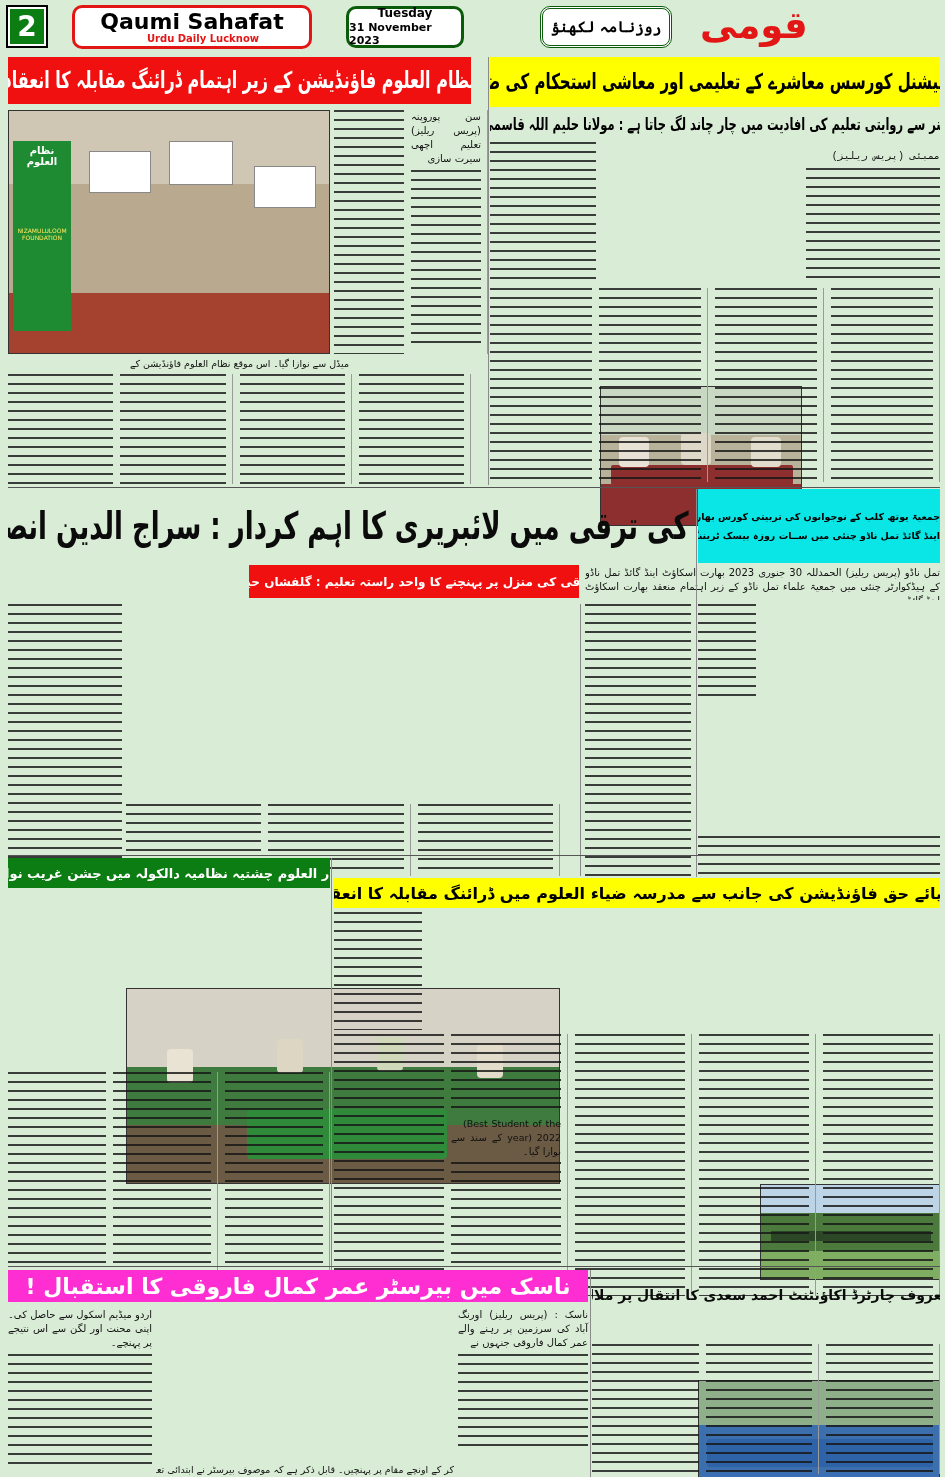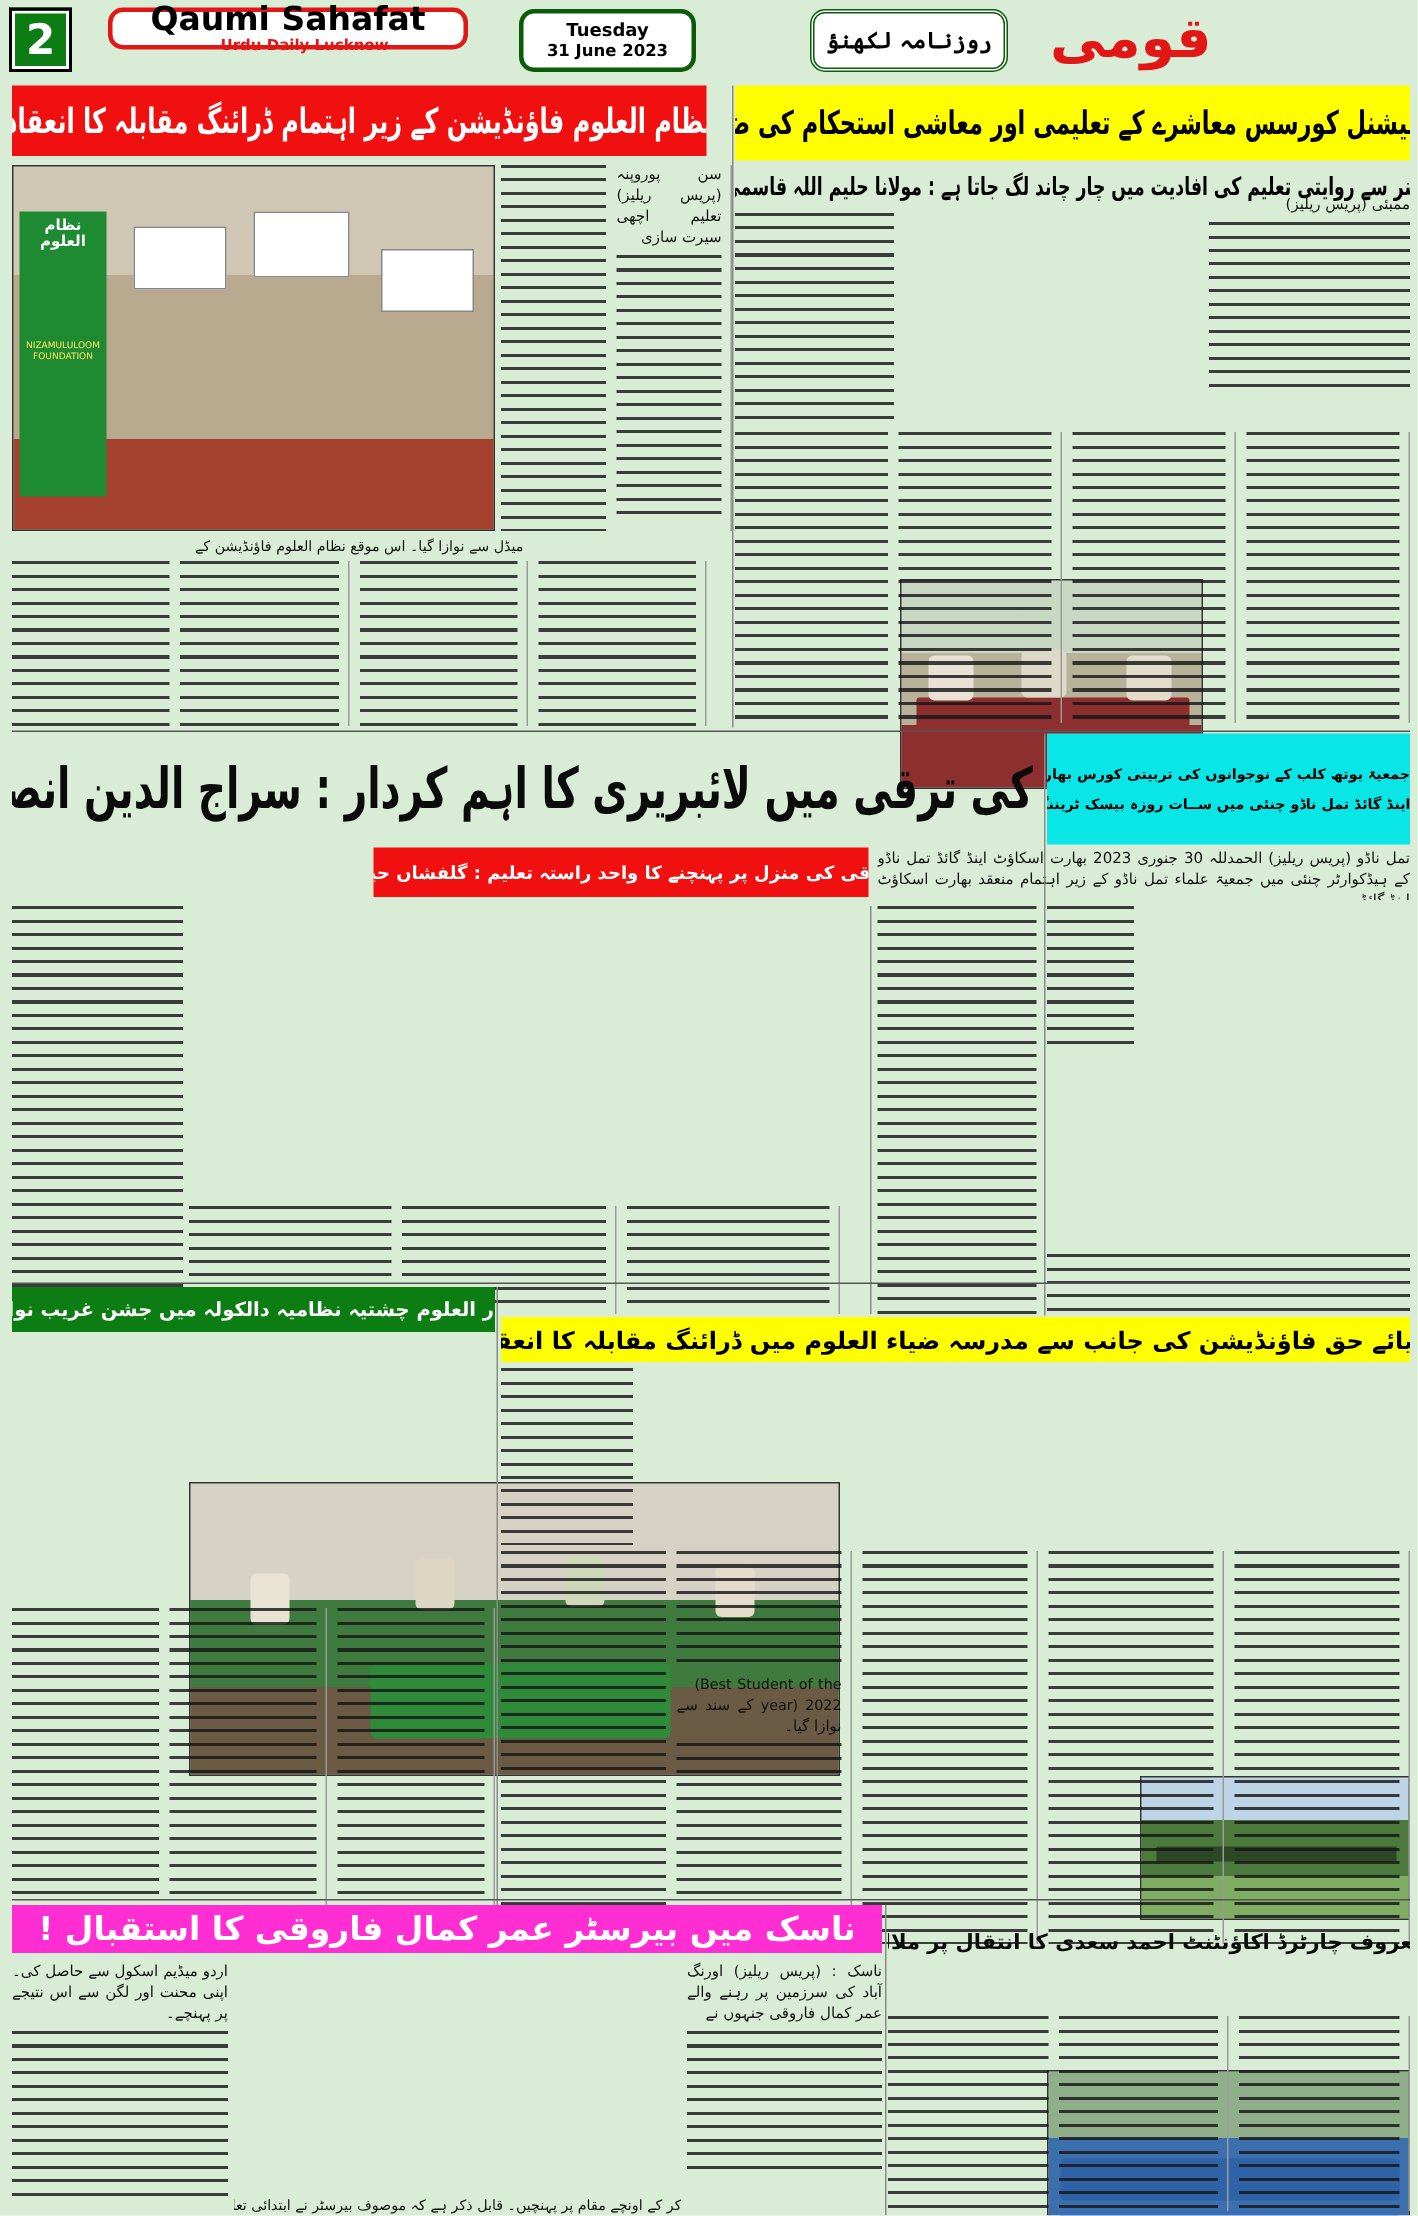--- a/index.html
+++ b/index.html
@@ -37,28 +37,28 @@
 </style>
 </head>
 <body>
 
 <div id="page">
 
   <div class="abs boxed" style="left:6px;top:5px;width:42px;height:43px;background:#0c7d12;border:2px solid #000;box-shadow:inset 0 0 0 2px #fff;">
     <div class="center" style="width:100%;height:100%;color:#fff;font-size:28px;font-weight:bold;">2</div>
   </div>
 
-  <div class="abs hdr-box" style="left:72px;top:5px;width:240px;height:28px;border:3px solid #e31616;">
+  <div class="abs hdr-box" style="left:72px;top:5px;width:240px;height:44px;border:3px solid #e31616;">
     <div style="font-size:22px;font-weight:bold;color:#000;line-height:1;">Qaumi Sahafat</div>
     <div style="font-size:10px;font-weight:bold;color:#e31616;margin-left:22px;">Urdu Daily Lucknow</div>
   </div>
 
   <div class="abs hdr-box" style="left:346px;top:6px;width:118px;height:42px;border:3px solid #0a5c0a;">
     <div style="font-size:12px;font-weight:bold;color:#000;line-height:1.1;">Tuesday</div>
-    <div style="font-size:11px;font-weight:bold;color:#000;">31 June 2023</div>
+    <div style="font-size:11px;font-weight:bold;color:#000;">31 November 2023</div>
   </div>
 
   <div class="abs hdr-box" style="left:540px;top:6px;width:132px;height:42px;border:3px double #0a5c0a;">
     <div class="rtl" style="font-size:15px;font-weight:bold;color:#000;font-family:'DejaVu Serif',serif;">روزنامہ لکھنؤ</div>
   </div>
 
   <div class="abs rtl" style="left:700px;top:2px;width:238px;height:48px;text-align:left;">
     <span style="font-size:37px;font-weight:bold;color:#e31616;line-height:48px;">قومی صحافت</span>
   </div>
 
@@ -112,21 +112,21 @@
 
   <div class="abs" style="left:490px;top:142px;width:106px;height:140px;">
     <div class="lines" style="height:100%;"></div>
   </div>
   <div class="abs photo ph-a2" style="left:600px;top:142px;width:202px;height:140px;">
     <div class="abs" style="left:10px;top:78px;width:182px;height:20px;background:#8e2f2f;border-radius:2px;"></div>
     <div class="abs" style="left:18px;top:50px;width:30px;height:30px;background:#e7e2d5;border-radius:4px;"></div>
     <div class="abs" style="left:80px;top:46px;width:30px;height:32px;background:#ded8c8;border-radius:4px;"></div>
     <div class="abs" style="left:150px;top:50px;width:30px;height:30px;background:#e2dccc;border-radius:4px;"></div>
   </div>
-  <div class="abs" style="left:806px;top:130px;width:134px;height:140px;">
+  <div class="abs" style="left:806px;top:150px;width:134px;height:140px;font-family:Liberation Mono, monospace;">
     <div class="lead">ممبئی (پریس ریلیز)</div>
     <div class="lines" style="height:112px;margin-top:4px;"></div>
   </div>
 
   <div class="abs cols" style="left:490px;top:288px;width:450px;height:194px;">
     <div>
         <div class="lines" style="height:100%;"></div>
       </div>
     <div>
         <div class="lines" style="height:100%;"></div>

